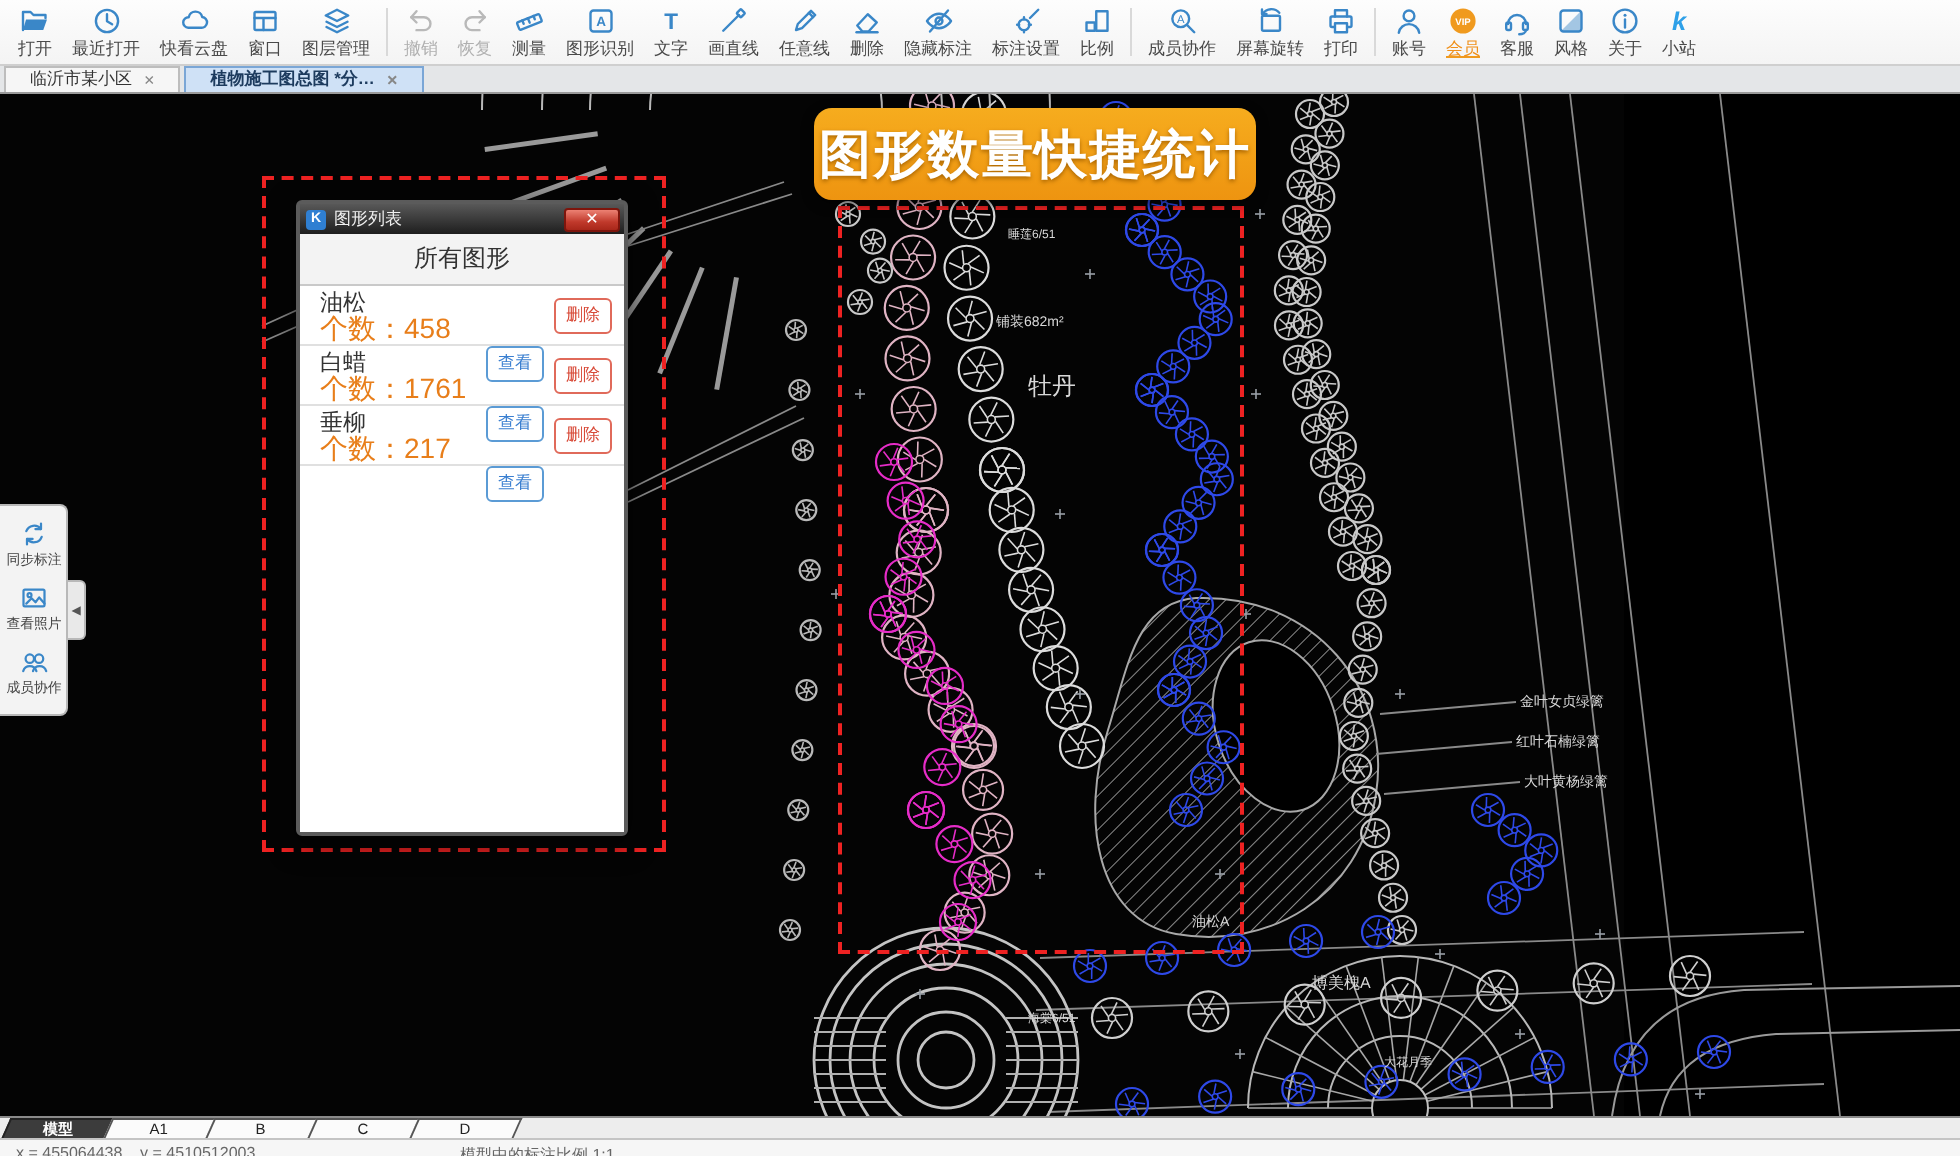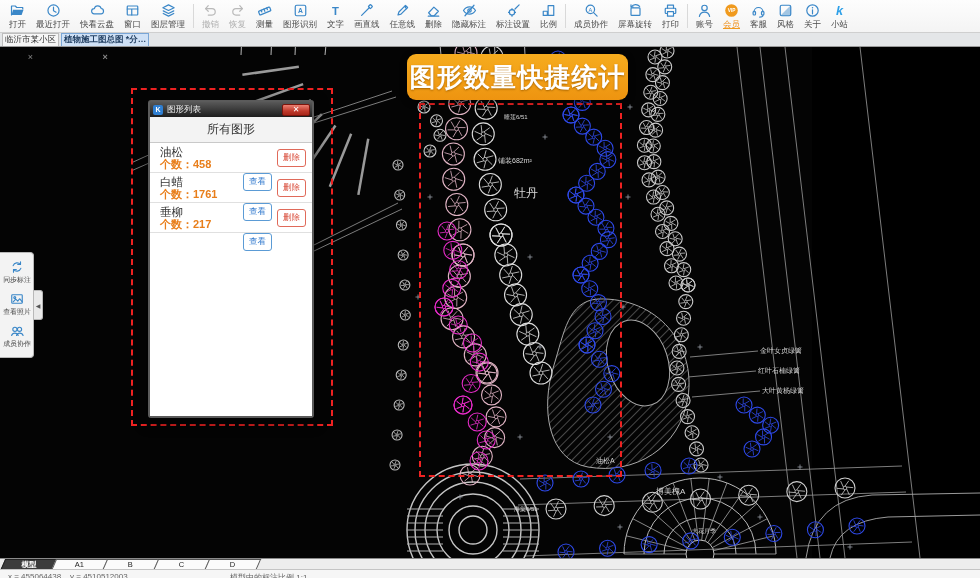--- a/index.html
+++ b/index.html
@@ -18,22 +18,22 @@
   .tb-item.disabled { color:#b9b9b9; }
   .tb-item.disabled .tb-lbl { color:#b0b0b0; }
   .tb-item.accent { color:#f09a1e;text-decoration:underline; }
   .tb-item.accent .tb-lbl { color:#f0901a; }
   .tb-sep { width:1px; height:24px; background:#d9d9d9; margin:0 3px; }
 
   
   #doctabs { position:absolute; left:0; top:33px; width:980px; height:14px;
     background:#e4e6e8; display:flex; align-items:stretch; padding-left:2px; z-index:30;
     border-bottom:1px solid #9a9a9a; }
-  .dtab { display:flex; align-items:center; gap:6px; padding:0 2px; font-size:8.5px; color:#333;
-    background:#f6f6f6; border:1px solid #bdbdbd; border-bottom:none; margin-right:2px; cursor:pointer;flex-direction:column; }
+  .dtab { display:flex; align-items:center; gap:6px; padding:0 12px; font-size:8.5px; color:#333;
+    background:#f6f6f6; border:1px solid #bdbdbd; border-bottom:none; margin-right:2px; cursor:pointer; }
   .dtab.active { background:#cfe1f6; border-color:#7aa6d6; font-weight:bold; color:#1d3b5e; }
   .dtab .dtab-close { font-size:9px; color:#888; cursor:pointer; }
 
   
   #canvas-wrap { position:absolute; left:0; top:47px; width:812px; height:511px; background:#040404; }
   #cad-svg { position:absolute; left:0; top:0; }
   svg text { font-family:"Liberation Sans","DejaVu Sans",sans-serif; }
 
   
   .sel-rect { position:absolute; border:2px dashed #ee2222; z-index:40; pointer-events:none; }
@@ -60,21 +60,21 @@
   #dlg-close { width:28px; height:12px; background:linear-gradient(#ec8173,#c0392b 60%,#a8271a);
     border:1px solid #7e150c; border-radius:2px; color:#fff; font-size:8px; line-height:10px;
     text-align:center; cursor:pointer; }
   #dlg-header { height:26px; background:#f3f3f3; border-bottom:1px solid #c9c9c9;
     display:flex; align-items:center; justify-content:center; font-size:12px; color:#333; }
   #dlg-list { flex:1; overflow:hidden; background:#fff; }
   .dlg-row { height:30px; border-bottom:1px solid #e0e0e0; display:flex; align-items:center;
     padding:0 6px 0 10px; cursor:pointer; }
   .dlg-row-text { flex:1; display:flex; flex-direction:column; justify-content:center; }
   .dlg-row-name { font-size:11.5px; color:#333; line-height:13px; }
-  .dlg-row-count { font-size:11px; color:#e87e1a; line-height:10px;font-weight:bold; }
+  .dlg-row-count { font-size:14px; color:#e87e1a; line-height:10px; }
   .dlg-btn { border-radius:3px; font-size:8.5px; padding:2px 5px; margin-left:5px; cursor:pointer;
     background:#fff; white-space:nowrap; }
   .dlg-btn.view { border:1px solid #5b9bd5; color:#3a7fd0;margin-top:48px; }
   .dlg-btn.del  { border:1px solid #e06a5a; color:#d84a38; }
   #dlg-hint { background:#ececec; border-top:1px solid #c9c9c9; padding:4px 7px 5px;
     font-size:8.5px; color:#555; line-height:1.45; }
   #dlg-hint b { color:#e87e1a; font-weight:bold; }
 
   
   #sidepanel { position:absolute; left:0; top:252px; width:34px; z-index:46;

